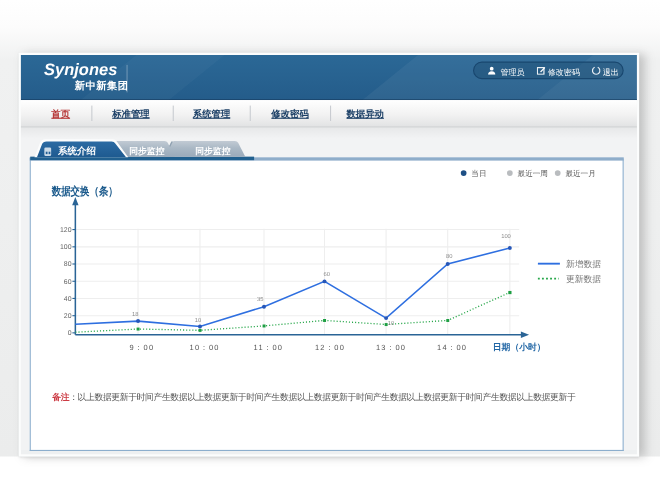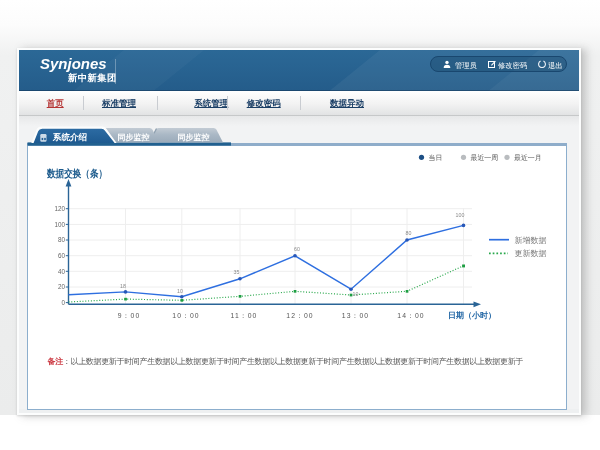--- a/index.html
+++ b/index.html
@@ -52,23 +52,23 @@
         <span style="left:67px;font-family:Liberation Serif, serif;">修改密码</span>
         <svg style="left:107px;" width="8" height="8" viewBox="0 0 8 8">
           <path d="M2.6 1.1 A3.4 3.4 0 1 0 5.4 1.1" fill="none" stroke="#e8eef4" stroke-width="1.15"></path>
         </svg>
         <span style="left:117px;">退出</span>
       </div>
     </div>
     <div class="nav">
       <div class="it" style="left:27.7px;color:#b53434;">首页</div>
       <div class="it" style="left:83px;">标准管理</div>
-      <div class="it" style="left:156.3px;margin-left:19px;">系统管理</div>
+      <div class="it" style="left:156.3px;">系统管理</div>
       <div class="it" style="left:227.7px;">修改密码</div>
-      <div class="it" style="left:311px;">数据异动</div>
+      <div class="it" style="left:296px;">数据异动</div>
       <div class="sep" style="left:64.3px;"></div>
       <div class="sep" style="left:138px;"></div>
       <div class="sep" style="left:207.7px;"></div>
       <div class="sep" style="left:281px;"></div>
     </div>
     <div class="content"></div>
   </div>
   <div class="card"></div>
   <div class="note"><b>备注</b>：以上数据更新于时间产生数据以上数据更新于时间产生数据以上数据更新于时间产生数据以上数据更新于时间产生数据以上数据更新于</div>
   <svg class="overlay" viewBox="0 0 600 450">

